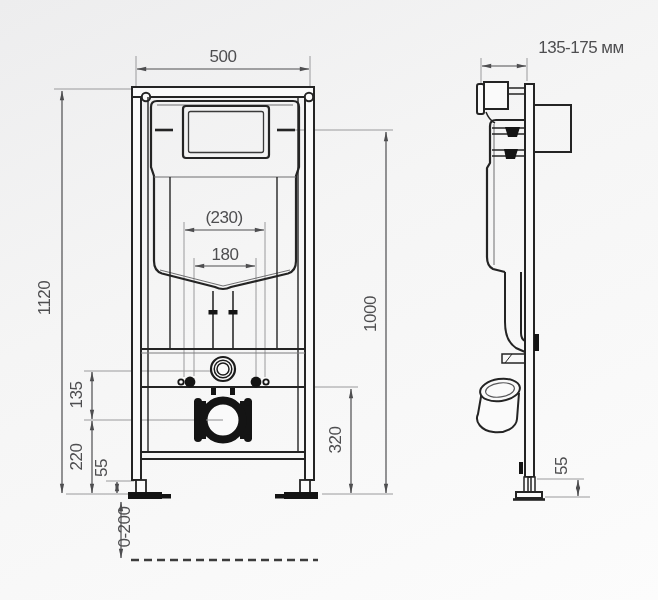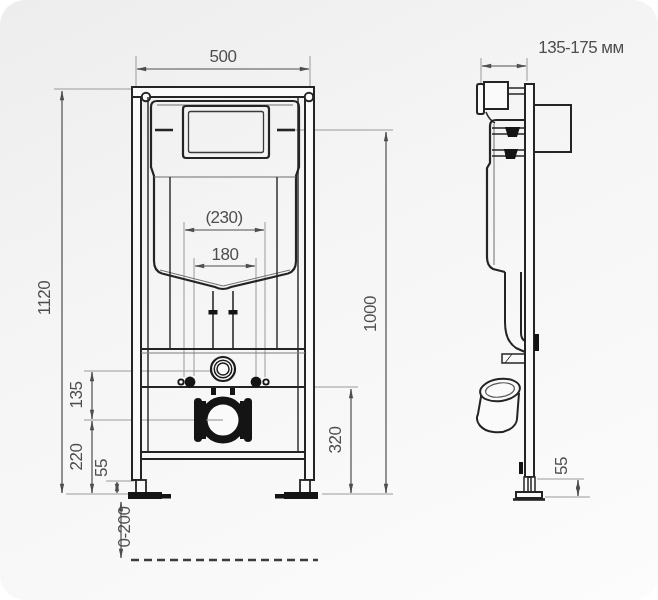--- a/index.html
+++ b/index.html
@@ -2,21 +2,20 @@
 <html><head>
 <meta charset="utf-8">
 <style>
   html,body{margin:0;padding:0;}
   .canvas{
     position:relative;
     width:658px;height:600px;
     background:linear-gradient(155deg,#ededee 0%,#f5f5f5 40%,#fcfcfc 100%);
     overflow:hidden;
     font-family:"Liberation Sans",sans-serif;
-    border-radius:25px;
   }
   svg{display:block;}
   .dimtext{
     font-family:"Liberation Sans","DejaVu Sans",sans-serif;
     font-size:17px;
     letter-spacing:-0.5px;
     fill:#4e4e50;
   }
 </style>
 </head>

